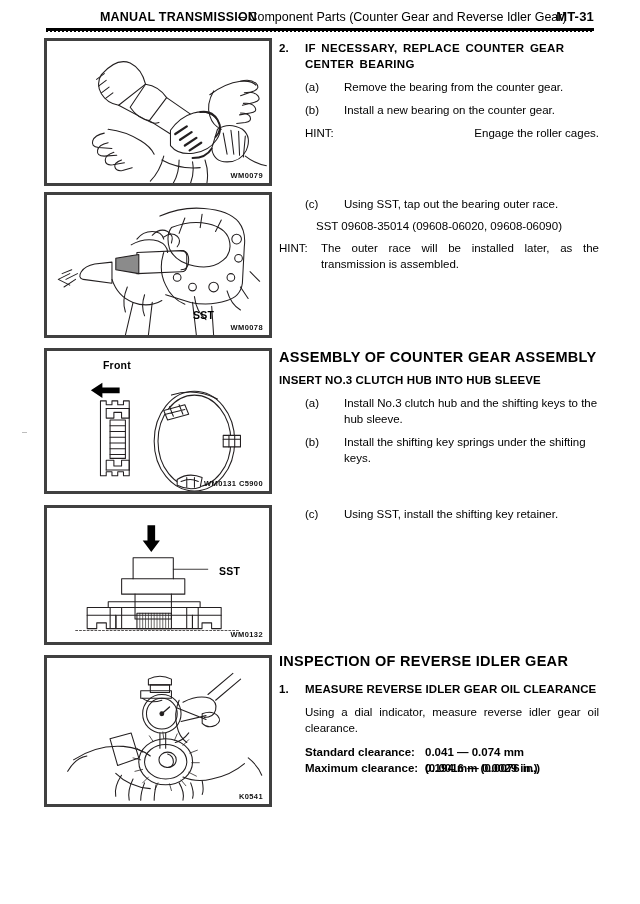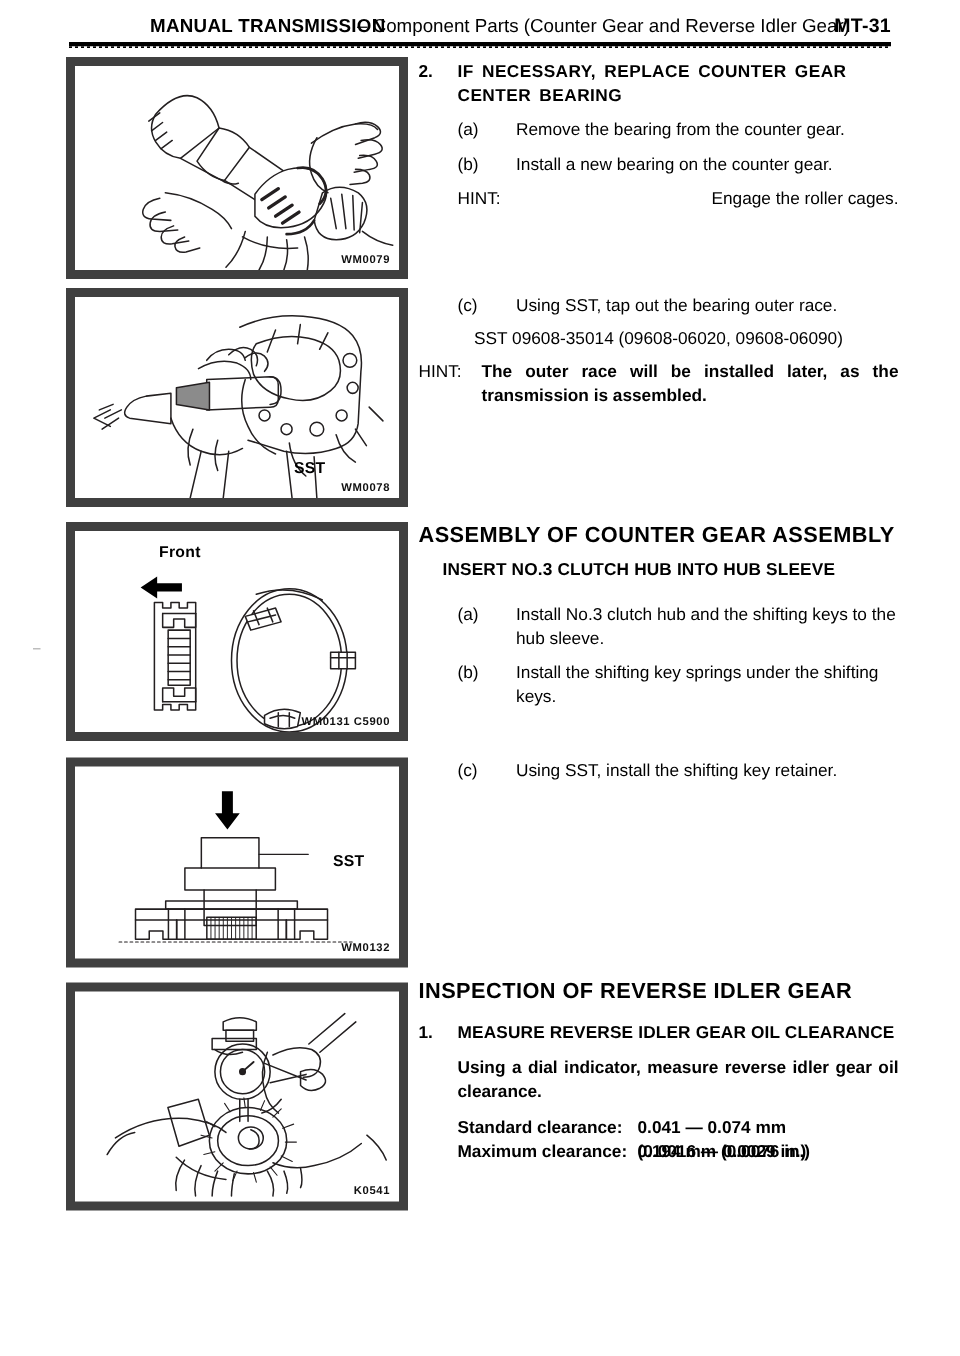--- a/index.html
+++ b/index.html
@@ -11,37 +11,37 @@
   .header{position:absolute;left:46px;top:8px;width:548px;height:30px;}
   .header-line{position:absolute;left:0;top:20px;width:548px;height:3px;background:#000;}
   .header-line:after{content:"";position:absolute;left:0;top:3px;width:548px;height:1px;
        background:repeating-linear-gradient(to right,#000 0 2px,#fff 2px 4px);}
   .hdr-text{position:absolute;top:0;white-space:nowrap;font-size:12.5px;line-height:18px;}
   .hdr-title{left:54px;font-weight:bold;letter-spacing:.2px;}
   .hdr-sub{left:192px;font-weight:normal;}
   .hdr-page{right:0;font-weight:bold;font-size:13px;letter-spacing:.2px;}
 
   
-  .panel{position:absolute;border:6px solid #404040;background:#fff;box-sizing:border-box;}
+  .panel{position:absolute;border:3px solid #404040;background:#fff;box-sizing:border-box;}
   .panel .cap{position:absolute;right:6px;bottom:3px;font-size:7.5px;
        letter-spacing:.4px;font-weight:bold;color:#111;}
   .panel .lbl{position:absolute;font-size:10.5px;font-weight:bold;letter-spacing:.2px;}
   .fig{position:absolute;left:0;top:0;width:100%;height:100%;}
 
   
   .tcol{position:absolute;left:279px;width:320px;}
   .h-sec{font-size:14.5px;font-weight:bold;letter-spacing:.3px;margin:0;white-space:nowrap;}
-  .h-sub{font-size:11.5px;font-weight:bold;letter-spacing:.1px;margin:16px;white-space:nowrap;}
+  .h-sub{font-size:11.5px;font-weight:bold;letter-spacing:.1px;margin:0;white-space:nowrap;}
   .num{position:absolute;left:0;font-size:11.5px;font-weight:bold;}
   .row{position:relative;font-size:11.5px;line-height:16px;}
   .ind1{margin-left:26px;}       
   .ind3{margin-left:51px;padding-left:14px;}       
   .mk{position:absolute;left:26px;font-size:11.5px;}
   .mkh{position:absolute;left:26px;font-size:11.5px;font-weight:bold;}
-  .just{text-align:justify;font-weight:bold;}
+  .just{text-align:justify;}
   .b{font-weight:bold;}
   .spec{position:relative;font-size:11.5px;line-height:16px;font-weight:bold;margin-left:26px;}
   .spec .val{position:absolute;left:120px;white-space:nowrap;}
   .margin-mark{position:absolute;left:22px;top:432px;width:5px;height:1px;background:#bdbdbd;}
 </style>
 </head>
 <body>
 
 <div class="header">
   <div class="hdr-text hdr-title">MANUAL TRANSMISSION</div>

